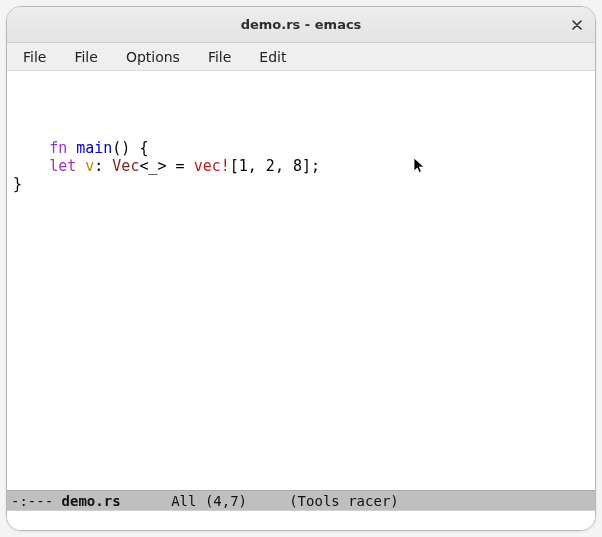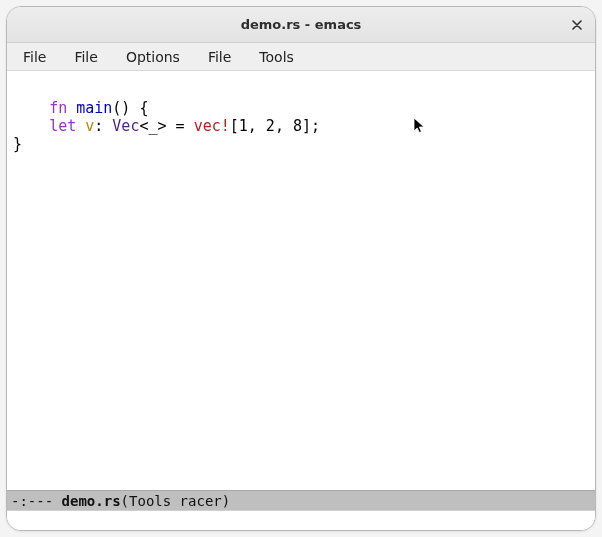--- a/index.html
+++ b/index.html
@@ -74,24 +74,25 @@
     flex: 1;
     background: #fff;
     font-family: "DejaVu Sans Mono", Menlo, Consolas, monospace;
     font-size: 15px;
     line-height: 18px;
     padding: 10px 6px 0 6px;
     white-space: pre;
     color: #000;
     position: relative;
     overflow: hidden;
+    margin-top: 40px;
   }
   .kw { color: #9a32cd; }      
   .var { color: #b8860b; }     
-  .ty { color: #4c1d95; }      
+  .ty { color: #7f1d1d; }      
   .fnname { color: #0000cd; }  
   .builtin { color: #b91c1c; } 
   .modeline {
     height: 20px;
     background: #bfbfbf;
     font-family: "DejaVu Sans Mono", Menlo, Consolas, monospace;
     font-size: 14px;
     color: #111;
     display: flex;
     align-items: center;
@@ -126,35 +127,36 @@
           </svg>
       </span>
     </div>
   </div>
 
   <div class="menubar">
     <span class="menu-item">File</span>
     <span class="menu-item">File</span>
     <span class="menu-item">Options</span>
     <span class="menu-item">File</span>
-    <span class="menu-item">Tools</span>
+    <span class="menu-item">Edit</span>
   </div>
 
   <div class="editor" id="editor">
     <span class="kw">fn </span><span class="fnname">main</span><span>() {
 </span><span>    </span><span class="kw">let </span><span class="var">v</span><span>: </span><span class="ty">Vec</span><span>&lt;_&gt; = </span><span class="builtin">vec!</span><span>[1, 2, 8];
 </span><span>}
 </span><div class="cursor-pointer">
       <svg width="14" height="18" viewBox="0 0 14 18">
         <path d="M1 1 L1 14 L4.2 11 L6.3 15.5 L8.4 14.5 L6.3 10 L11 10 Z" fill="#000" stroke="#fff" stroke-width="0.8"></path>
       </svg>
     </div>
   </div>
 
   <div class="modeline">
     <span class="seg">-:--- </span>
     <span class="seg buf">demo.rs</span>
+    <span class="seg">      All (4,7)     </span>
     <span class="seg">(Tools racer)</span>
   </div>
 
   <div class="minibuffer"></div>
 
 </div>
 
 </body></html>

